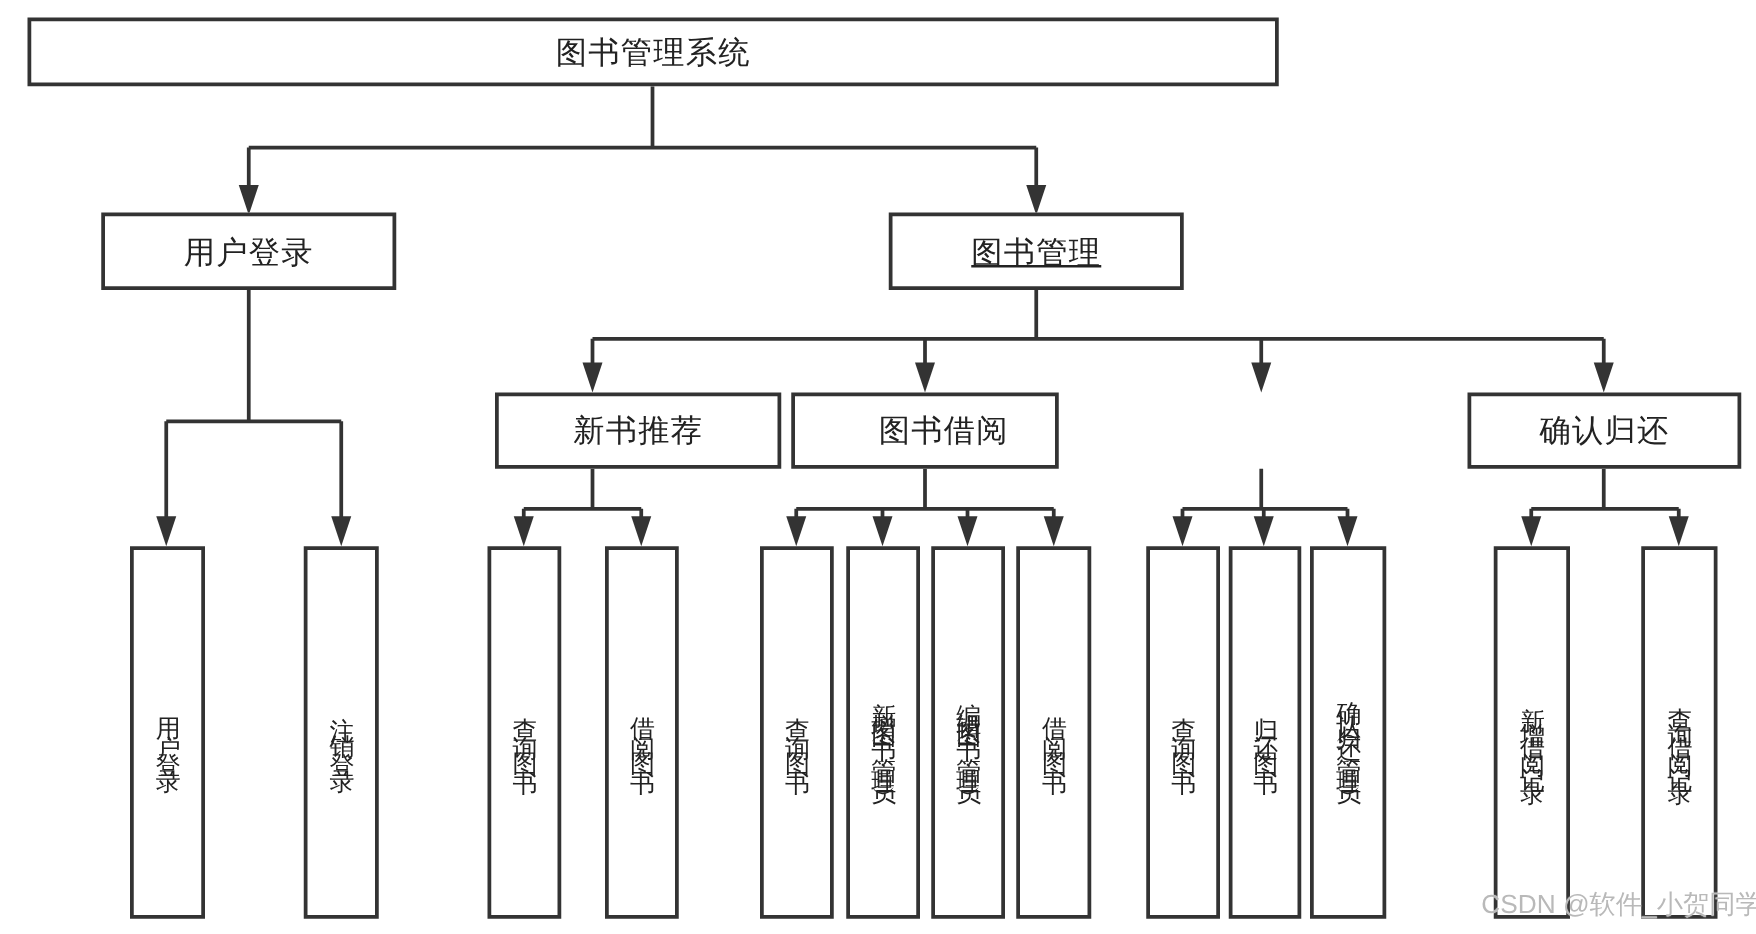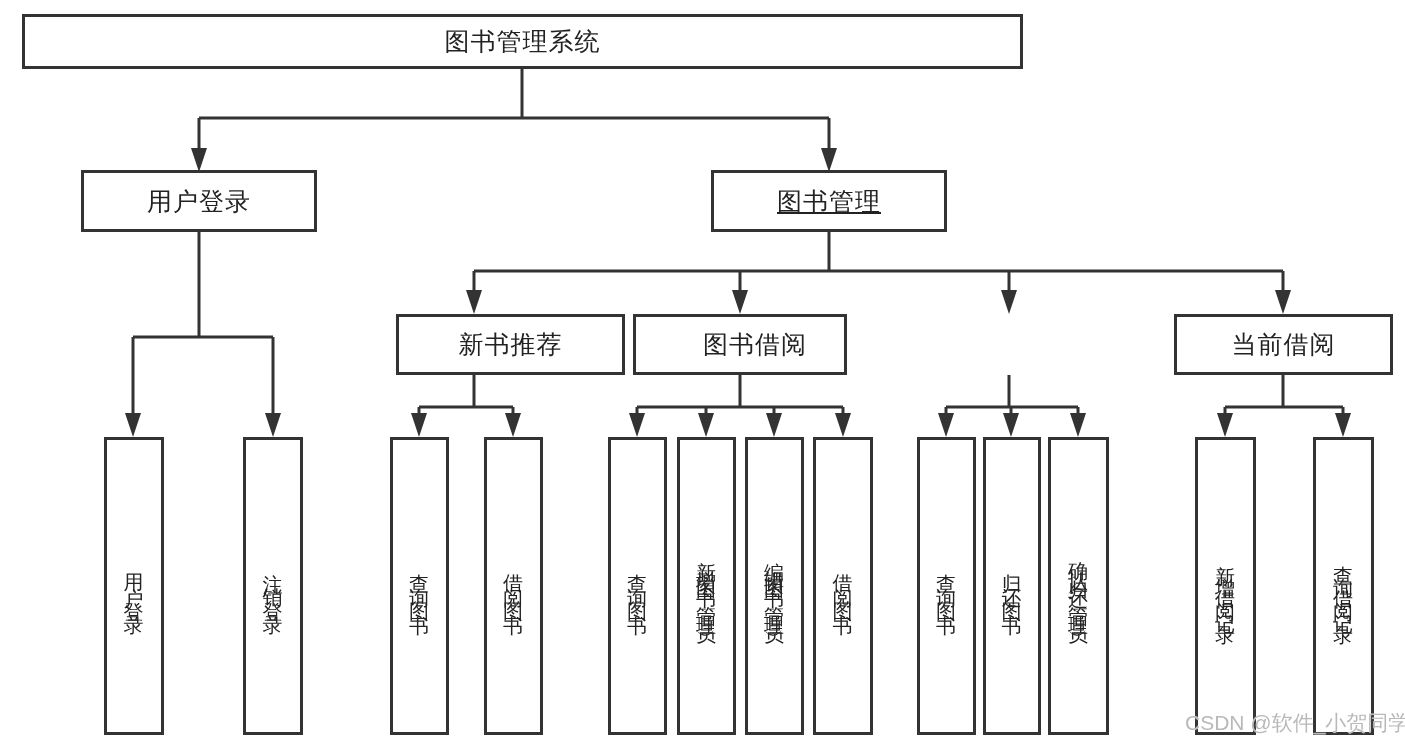--- a/index.html
+++ b/index.html
@@ -116,21 +116,21 @@
       <polygon points="1335,413 1351,413 1343,437" fill="#333333"></polygon>
     </svg>
 
   <div class="box hbox" style="left:22px; top:14px; width:1001px; height:55px;">图书管理系统</div>
 
   <div class="box hbox" style="left:81px; top:170px; width:236px; height:62px;">用户登录</div>
   <div class="box hbox" style="left:711px; top:170px; width:236px; height:62px;text-decoration:underline;">图书管理</div>
 
   <div class="box hbox" style="left:360px; top:314px; width:229px; height:61px;margin-left:36px;">新书推荐</div>
   <div class="box hbox" style="left:633px; top:314px; width:214px; height:61px;padding-left:30px;">图书借阅</div>
-  <div class="box hbox" style="left:1174px; top:314px; width:219px; height:61px;">当前借阅</div>
+  <div class="box hbox" style="left:1174px; top:314px; width:219px; height:61px;">确认归还</div>
 
   <div class="box vbox" style="left:104px; top:437px; width:60px; height:298px;">
     <span class="vtext sp-s">用户登录</span>
   </div>
   <div class="box vbox" style="left:243px; top:437px; width:60px; height:298px;">
     <span class="vtext sp-s">注销登录</span>
   </div>
 
   <div class="box vbox" style="left:390px; top:437px; width:59px; height:298px;">
     <span class="vtext sp-s">查询图书</span>

